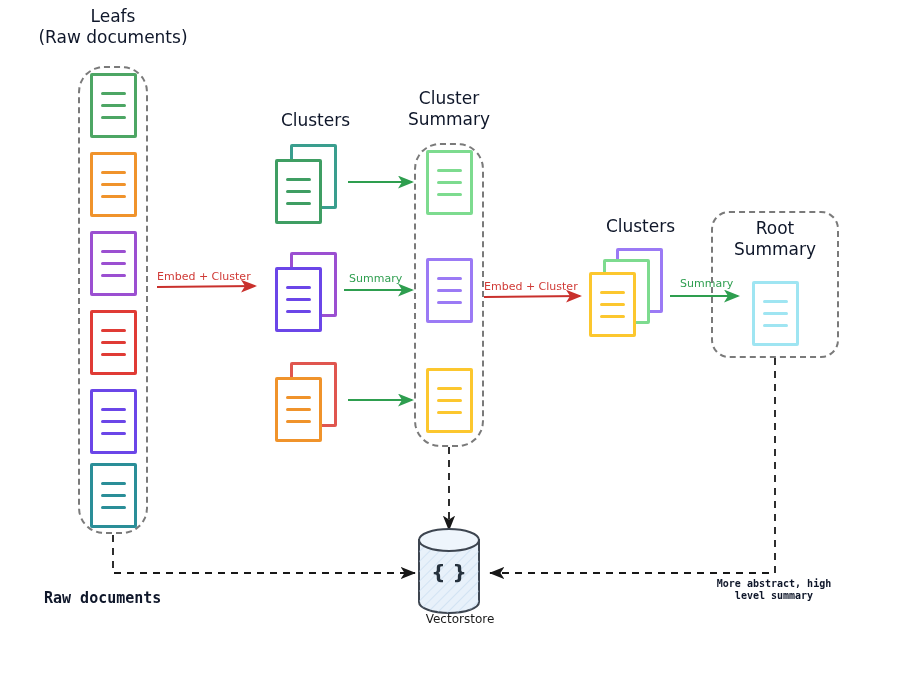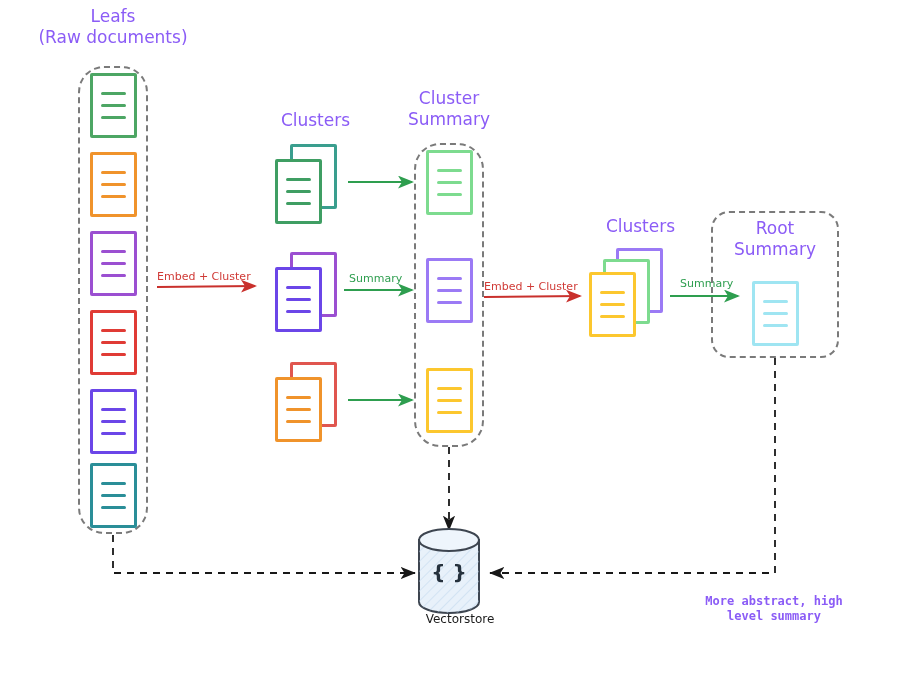--- a/index.html
+++ b/index.html
@@ -5,21 +5,21 @@
 <style>
   html,body{margin:0;padding:0;background:#ffffff;}
   body{width:900px;height:692px;position:relative;overflow:hidden;
        font-family:"DejaVu Sans",sans-serif;}
   #stage{position:absolute;left:0;top:0;width:900px;height:692px;}
 
   .hand{font-family:"DejaVu Sans",sans-serif;font-weight:400;color:#111111;}
   .mono{font-family:"DejaVu Sans Mono",monospace;color:#1d1d1d;font-weight:700;}
 
   .lbl{position:absolute;text-align:center;line-height:1.22;white-space:pre;
-       color:#8b5cf6;}
+       color:#0f172a;}
 
   
   .doc{position:absolute;box-sizing:border-box;background:#ffffff;
        border-style:solid;border-radius:2px;}
   .doc .ln{position:absolute;height:3px;border-radius:2px;left:20%;width:60%;}
 
   
   .dashbox{position:absolute;box-sizing:border-box;
            border:2px dashed #7a7a7a;background:transparent;}
   .round-lg{border-radius:26px;}
@@ -201,21 +201,22 @@
   <div class="lbl hand" style="left:715px;top:218px;width:120px;font-size:17px;">Root
 Summary</div>
 
   <div class="doc" style="left:752px;top:281px;width:47px;height:65px;border-width:3px;border-color:#9fe5f2;">
     <div class="ln" style="top:16px;background:#9fe5f2;"></div>
     <div class="ln" style="top:28px;background:#9fe5f2;"></div>
     <div class="ln" style="top:40px;background:#9fe5f2;"></div>
   </div>
 
 
-
-  <div class="lbl mono" style="left:674px;top:578px;width:200px;font-size:12px;text-align:center;margin-top:16px;">More abstract, high
+  <div class="lbl mono" style="left:44px;top:589px;width:200px;font-size:15px;text-align:left;">Raw documents</div>
+
+  <div class="lbl mono" style="left:674px;top:578px;width:200px;font-size:10px;text-align:center;">More abstract, high
 level summary</div>
 
   <div class="lbl hand" style="left:419px;top:560px;width:60px;font-size:20px;font-weight:700;color:#25313d;">{ }</div>
 
   <div class="cyl-label hand" style="left:400px;top:612px;width:120px;">Vectorstore</div>
 
 </div>
 
 </body></html>

